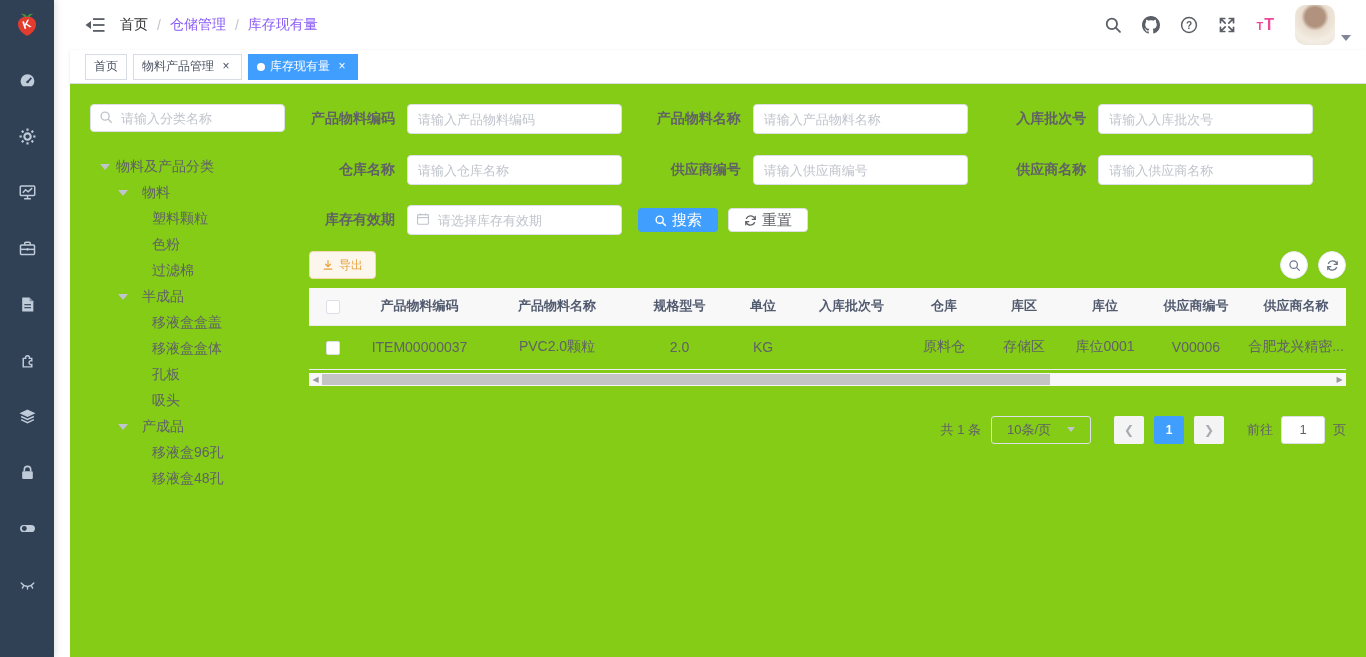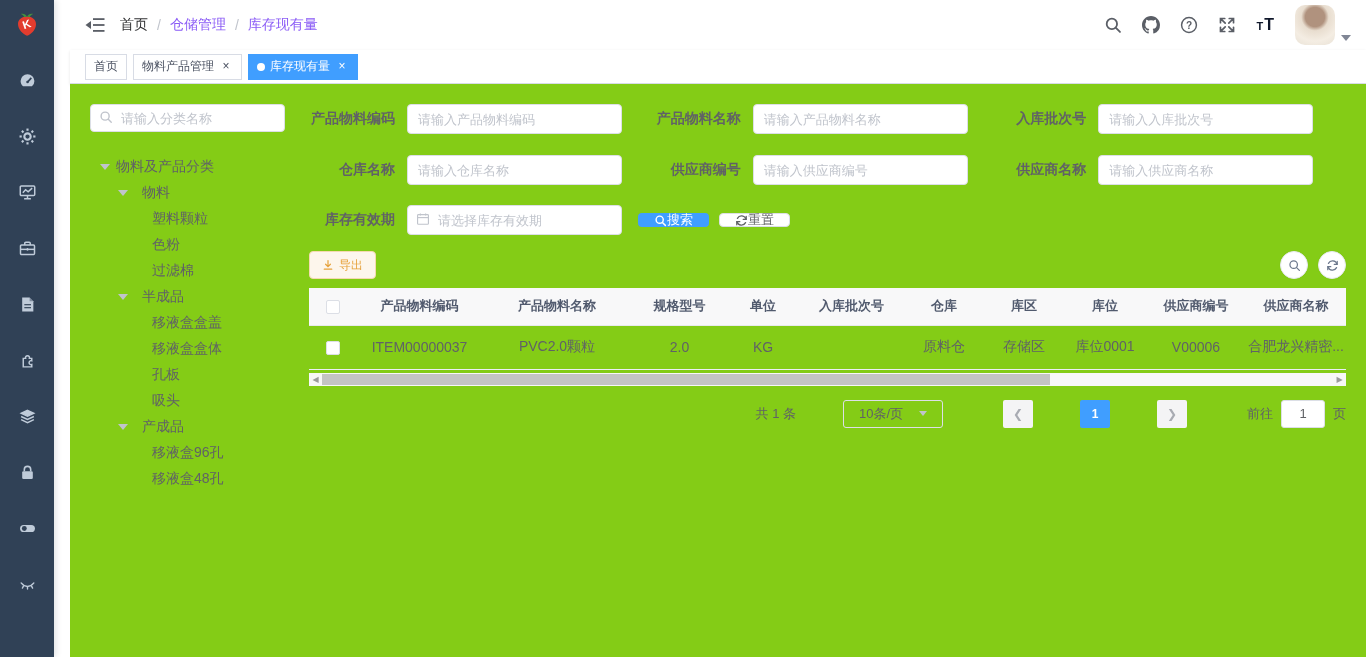--- a/index.html
+++ b/index.html
@@ -21,21 +21,21 @@
 
   .navbar { height:50px; background:#fff; display:flex; align-items:center; padding:0 15px; }
   .hamburger { margin-right:15px; color:#5a5e66; cursor:pointer; display:flex; }
   .breadcrumb { display:flex; align-items:center; gap:9px; font-size:14px; }
   .bc-first { color:#303133; cursor:pointer; }
   .bc-sep { color:#c0c4cc; }
   .bc-rest { color:#8b5cf6; }
   .nav-right { margin-left:auto; display:flex; align-items:center; gap:20px; color:#5a5e66; }
   .nav-icon { display:flex; align-items:center; cursor:pointer; }
   .nav-icon svg { width:18px; height:18px; }
-  .font-icon { font-weight:bold; color:#0f172a; cursor:pointer; letter-spacing:1px; }
+  .font-icon { font-weight:bold; color:#ec4899; cursor:pointer; letter-spacing:1px; }
   .font-icon .small-t { font-size:11px; }
   .font-icon .big-t { font-size:16px; }
   .avatar-wrap { display:flex; align-items:flex-end; gap:6px; cursor:pointer; }
   .avatar { width:40px; height:40px; border-radius:10px;
     background:radial-gradient(circle at 50% 30%, #b0927e 0 28%, #e8ddcf 40%, #f4ede3 70%, #e9e2d6 100%); }
   .caret-down { width:0; height:0; border-left:5px solid transparent; border-right:5px solid transparent;
     border-top:6px solid #808695; margin-bottom:4px; }
 
   
   .tabbar { height:34px; background:#fff; border-bottom:1px solid #d8dce5;
@@ -74,22 +74,22 @@
   .field label { width:98px; flex-shrink:0; text-align:right; padding-right:12px; font-size:14px;
     font-weight:bold; color:#606266; white-space:nowrap; }
   .inp-wrap { position:relative; }
   .inp { width:215px; height:30px; border:1px solid #dcdfe6; border-radius:4px; padding:0 10px;
     font-size:13px; color:#606266; outline:none; }
   .inp::placeholder { color:#c0c4cc; }
   .inp.with-icon { padding-left:30px; }
   .inp-wrap .cal-icon { position:absolute; left:9px; top:7px; color:#c0c4cc; }
   .inp-wrap .cal-icon svg { width:14px; height:14px; }
   .filters-row3 { display:flex; align-items:center; margin-bottom:16px; }
-  .btn { height:14px; border-radius:4px; font-size:13px; display:inline-flex; align-items:center;
-    padding:0 15px; cursor:pointer; border:1px solid transparent; }
+  .btn { height:24px; border-radius:4px; font-size:15px; display:inline-flex; align-items:center;
+    gap:5px; padding:0 15px; cursor:pointer; border:1px solid transparent; }
   .btn svg { width:13px; height:13px; }
   .btn-primary { background:#409eff; color:#fff; margin-left:16px; }
   .btn-default { background:#fff; border-color:#dcdfe6; color:#606266; margin-left:10px; }
 
   
   .toolbar { display:flex; align-items:center; margin-bottom:9px; }
   .btn-export { height:28px; padding:0 12px; font-size:12px; background:#fdf6ec; border:1px solid #f5dab1;
     color:#e6a23c; border-radius:4px; display:inline-flex; align-items:center; gap:5px; cursor:pointer; }
   .btn-export svg { width:12px; height:12px; }
   .toolbar-right { margin-left:auto; display:flex; gap:10px; }
@@ -107,22 +107,22 @@
   .cbx { display:inline-block; width:14px; height:14px; border:1px solid #dcdfe6; border-radius:2px;
     background:#fff; vertical-align:middle; cursor:pointer; }
 
   
   .hscroll { height:13px; background:#f7f7f7; display:flex; align-items:center; margin-top:3px; }
   .hs-arrow { width:13px; font-size:8px; color:#9a9a9a; text-align:center; line-height:13px; cursor:pointer; flex-shrink:0; }
   .hs-track { flex:1; height:11px; position:relative; }
   .hs-thumb { position:absolute; left:0; top:0; height:11px; width:72%; background:#c4c4c4; cursor:grab; }
 
   
-  .pagination { display:flex; align-items:center; justify-content:flex-end; margin-top:14px;
-    font-size:13px; color:#606266;gap:37px; }
+  .pagination { display:flex; align-items:center; justify-content:flex-end; margin-top:30px;
+    font-size:13px; color:#606266; }
   .pg-total { margin-right:10px; }
   .pg-select { width:100px; height:28px; border:1px solid #dcdfe6; border-radius:3px; display:flex;
     align-items:center; justify-content:center; gap:16px; color:#606266; cursor:pointer; margin-right:18px; }
   .pg-select .sel-caret { width:0; height:0; border-left:4px solid transparent; border-right:4px solid transparent;
     border-top:5px solid #c0c4cc; }
   .pg-btn { min-width:30px; height:28px; background:#f4f4f5; color:#a8abb2; border-radius:2px;
     display:flex; align-items:center; justify-content:center; margin:0 5px; cursor:pointer; font-size:12px; }
   .pg-btn.num { color:#606266; font-weight:bold; }
   .pg-btn.active { background:#409eff; color:#fff; }
   .pg-goto { margin-left:18px; display:flex; align-items:center; gap:8px; }

